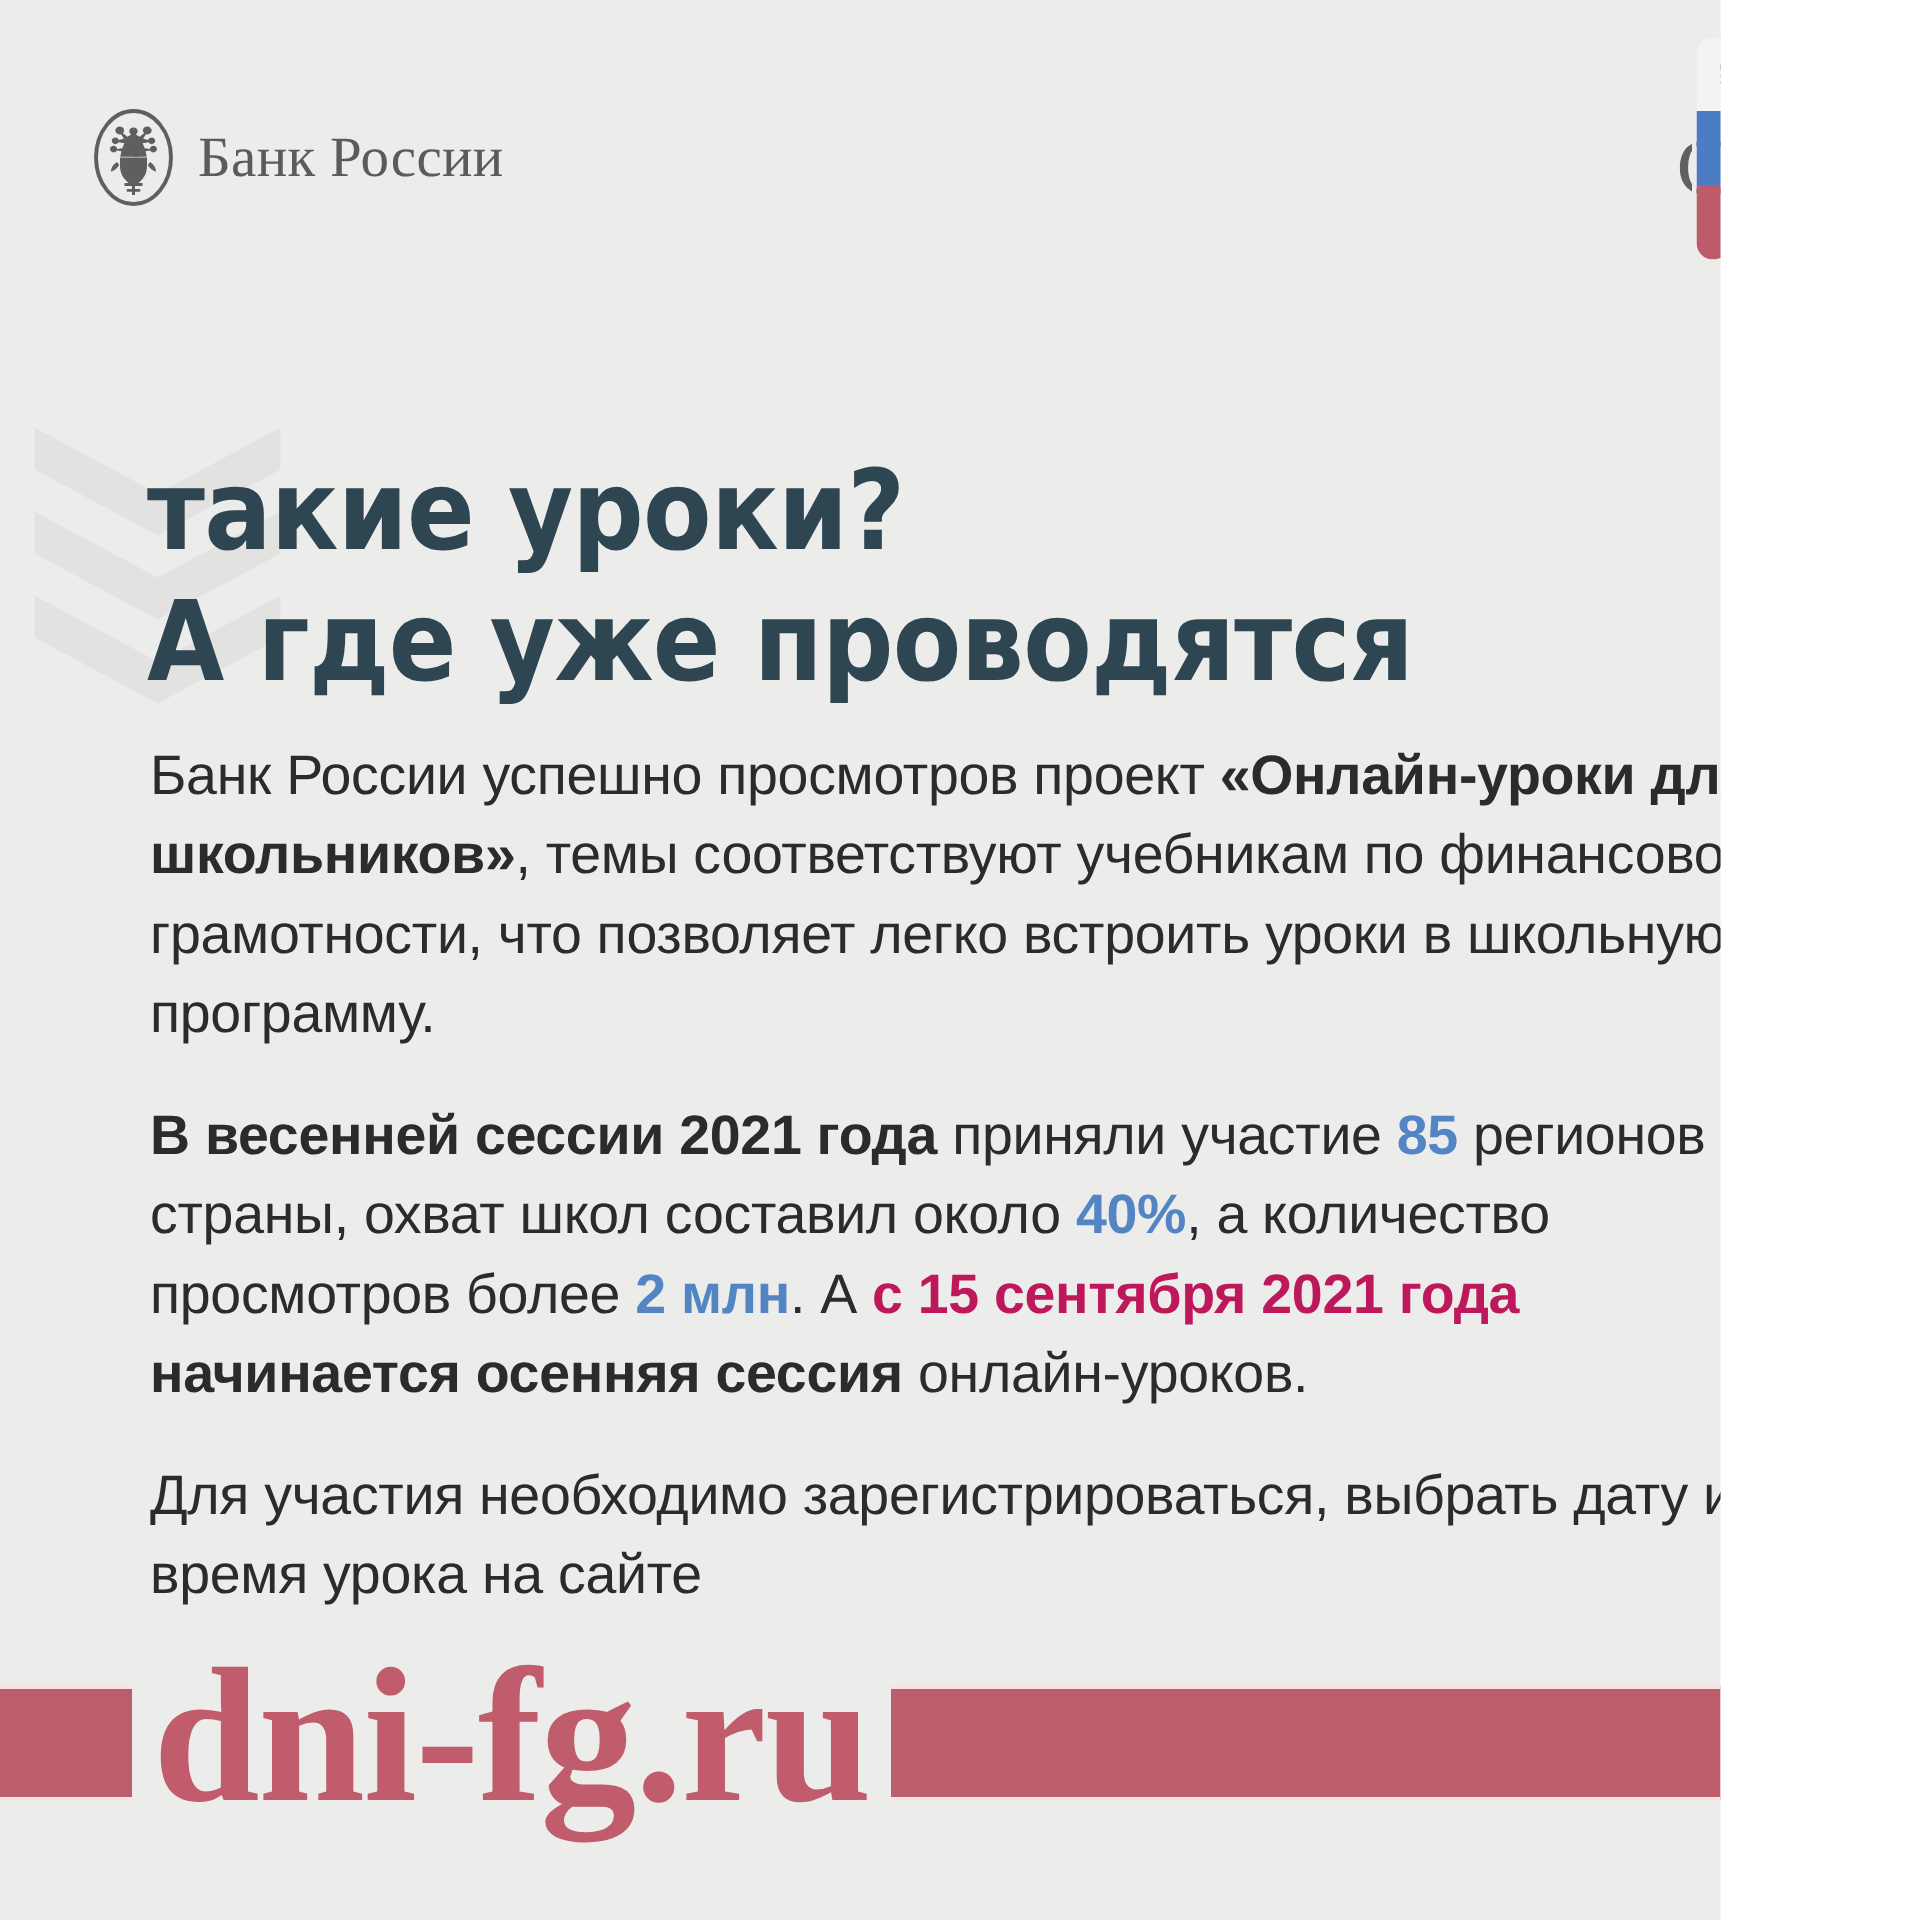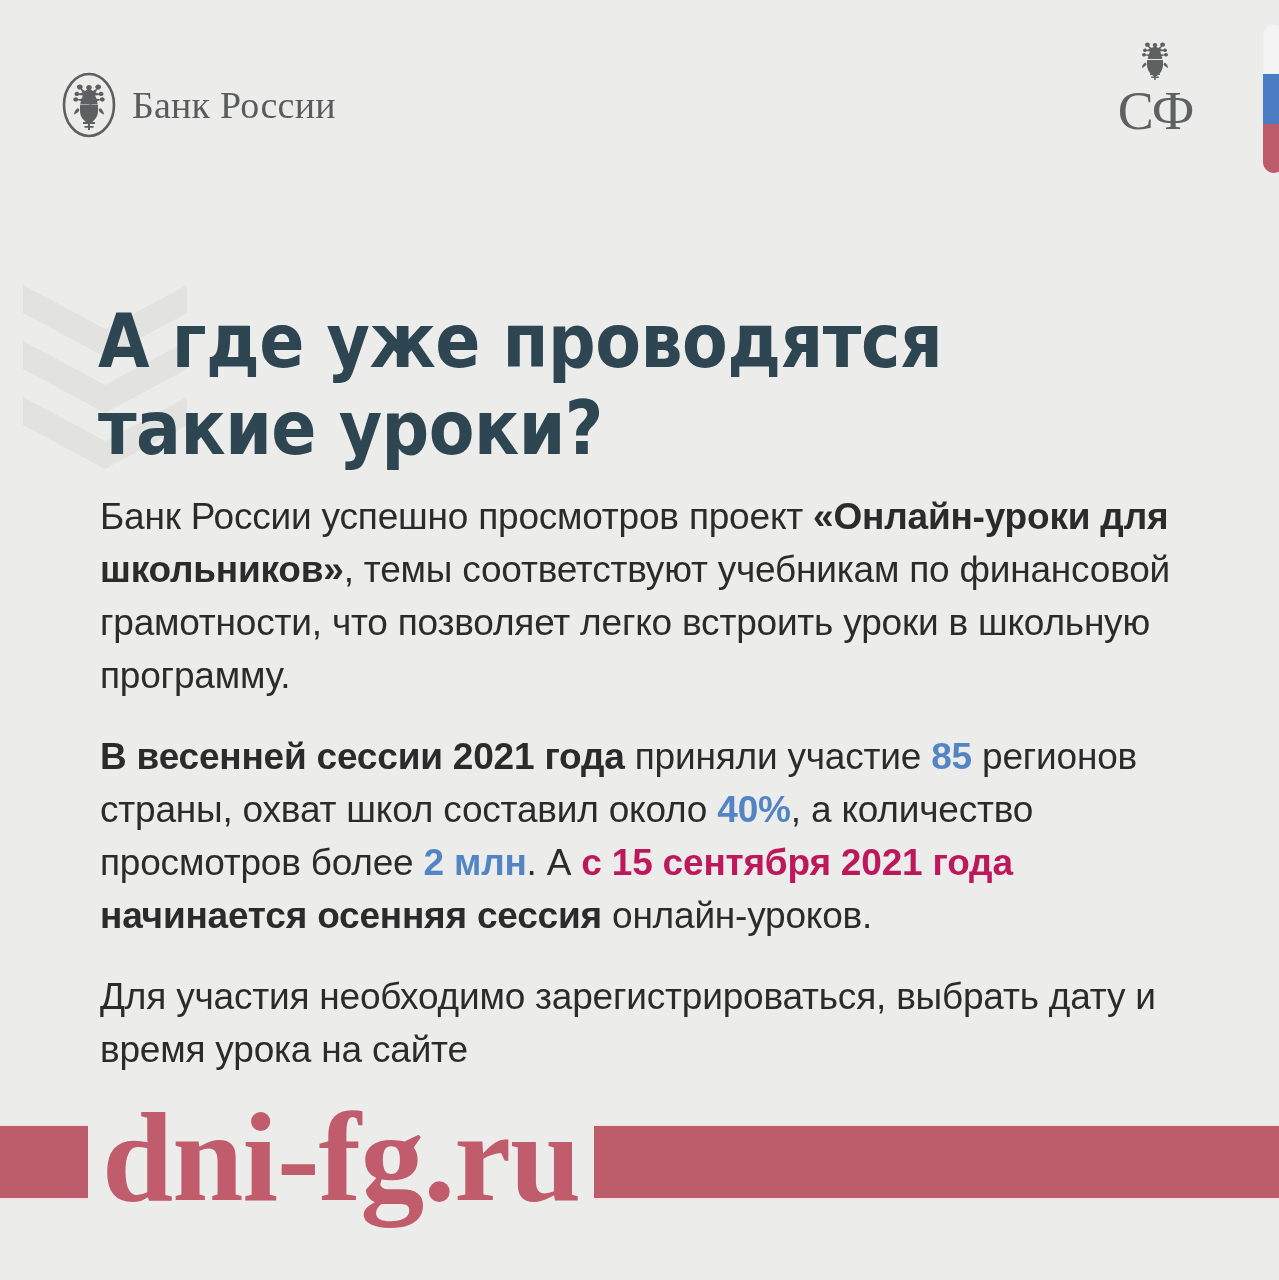--- a/index.html
+++ b/index.html
@@ -3,21 +3,21 @@
 <meta charset="utf-8">
 <title>dni-fg.ru infographic</title>
 <style>
   html, body {
     margin: 0;
     padding: 0;
     background: #ffffff;
   }
   .page {
     position: relative;
-    width: 1279px;
+    width: 1147px;
     height: 1280px;
     background: #ececeb;
     overflow: hidden;
     font-family: "Liberation Sans", "DejaVu Sans", sans-serif;
     -webkit-font-smoothing: antialiased;
   }
 
   
   .header {
     position: absolute;
@@ -212,22 +212,22 @@
     <svg viewBox="0 0 175 185" xmlns="http://www.w3.org/2000/svg">
       <g fill="#e2e2e1">
         <path d="M5 0 L87 44 L169 0 L169 28 L87 72 L5 28 Z"></path>
         <path d="M5 56 L87 100 L169 56 L169 84 L87 128 L5 84 Z"></path>
         <path d="M5 112 L87 156 L169 112 L169 140 L87 184 L5 140 Z"></path>
       </g>
     </svg>
   </div>
 
   <h1 class="title">
+    <span class="title-line">такие уроки?</span>
     <span class="title-line">А где уже проводятся</span>
-    <span class="title-line">такие уроки?</span>
   </h1>
 
   <div class="body-copy">
 
     <p class="para"><span>Банк России успешно просмотров проект </span><span class="b">«Онлайн-уроки для школьников»</span><span>, темы соответствуют учебникам по финансовой грамотности, что позволяет легко встроить уроки в школьную программу.</span></p>
 
     <p class="para"><span class="b">В весенней сессии 2021 года</span><span> приняли участие </span><span class="blue">85</span><span> регионов страны, охват школ составил около </span><span class="blue">40%</span><span>, а количество просмотров более </span><span class="blue">2 млн</span><span>. А </span><span class="red">с 15 сентября 2021 года</span><span class="b"> начинается осенняя сессия</span><span> онлайн-уроков.</span></p>
 
     <p class="para">Для участия необходимо зарегистрироваться, выбрать дату и время урока на сайте</p>
   </div>

